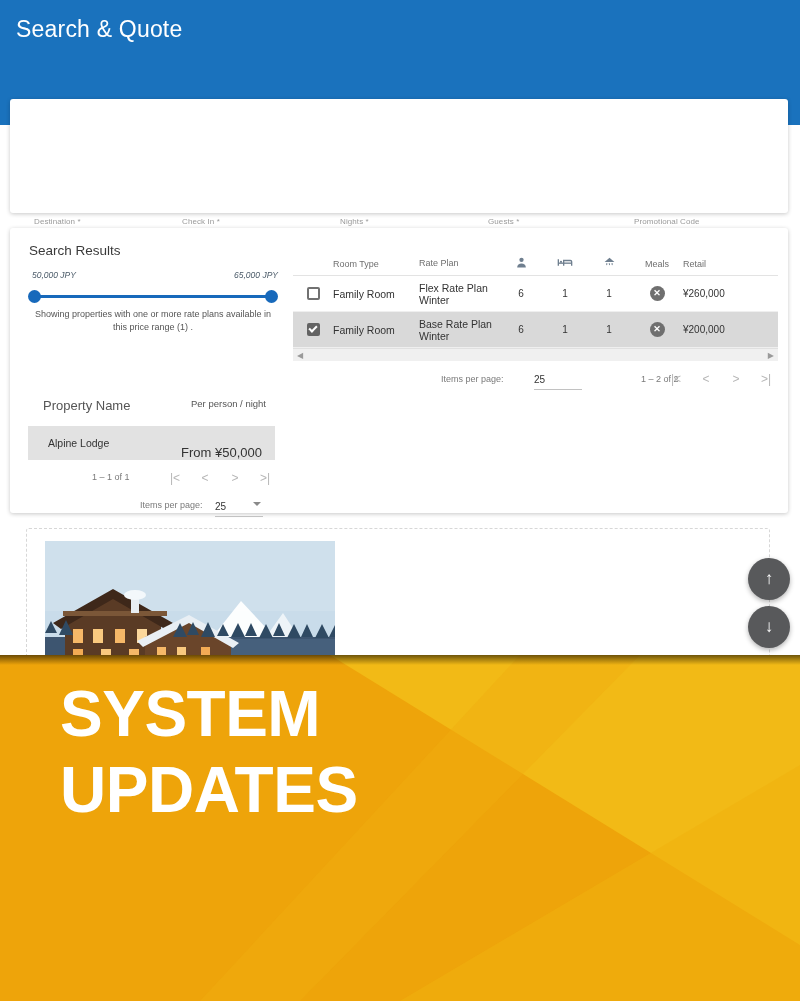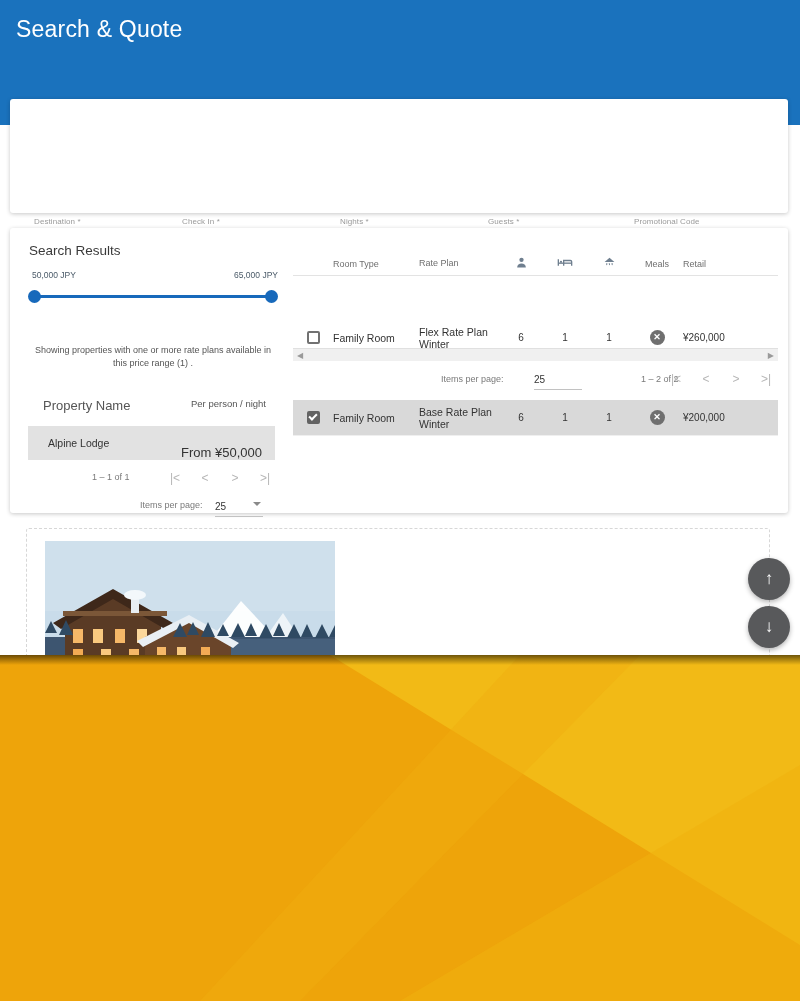--- a/index.html
+++ b/index.html
@@ -73,39 +73,39 @@
     position:absolute; left:10px; top:228px; width:778px; height:285px;
     background:#fff; border-radius:3px;
     box-shadow: 0 1px 4px rgba(0,0,0,.22);
   }
   .results-title {
     position:absolute; left:19px; top:15px;
     font-size:13.5px; color:#3a3a3a;
   }
 
   
-  .slider-wrap { position:absolute; left:18px; top:42px; width:250px; }
+  .slider-wrap { position:absolute; left:18px; top:42px; width:250px;font-style:italic; }
   .slider-labels { position:relative; height:14px; }
   .slider-min { position:absolute; left:4px; top:0; font-size:8.5px; color:#4a5a68; }
   .slider-max { position:absolute; right:0; top:0; font-size:8.5px; color:#4a5a68; }
   .slider-track {
     position:relative; margin-top:5px; height:14px;
   }
   .slider-line {
     position:absolute; left:6px; right:6px; top:6px; height:3px; background:#1769bb;
   }
   .slider-thumb {
     position:absolute; top:1px; width:13px;height:13px;border-radius:50%;
     background:#1769bb; cursor:pointer;
   }
   .thumb-lo { left:0; }
   .thumb-hi { right:0; }
   .slider-note {
     position:absolute; left:18px; top:80px; width:250px;
-    font-size:9px; color:#555; text-align:center; line-height:13px;margin-top:36px;
+    font-size:9px; color:#555; text-align:center; line-height:13px;
   }
 
   
   .prop-head {
     position:absolute; left:18px; top:170px; width:247px; height:22px;
   }
   .prop-head .ph-name { position:absolute; left:15px; top:0; font-size:13px; color:#555; }
   .prop-head .ph-price { position:absolute; right:9px; top:0; font-size:9.5px; color:#555; }
   .prop-row {
     position:absolute; left:18px; top:198px; width:247px; height:34px;
@@ -134,21 +134,21 @@
     position:absolute; right:2px; top:6px;
     width:0;height:0;border-left:4px solid transparent;border-right:4px solid transparent;
     border-top:4.5px solid #8a8a8a;
   }
 
   
   .room-table { position:absolute; left:283px; top:14px; width:485px; }
   .rt-head { display:flex; align-items:flex-end; height:34px;
     border-bottom:1px solid #e3e3e3; }
   .rt-row { display:flex; align-items:center; height:36px;
-    border-bottom:1px solid #efefef;margin-top:44px; }
+    border-bottom:1px solid #efefef; }
   .rt-row.selected { background:#d9d9d9; }
   .c-check { width:40px; display:flex; justify-content:center; }
   .c-room  { width:86px; font-size:10.5px; color:#333; }
   .c-rate  { width:80px; font-size:10.5px; color:#333; line-height:12px; }
   .c-num   { width:44px; text-align:center; font-size:10px; color:#333; }
   .c-meals { width:52px; display:flex; justify-content:center; }
   .c-retail{ width:76px; font-size:10px; color:#333; }
   .th { font-size:9px; color:#6f6f6f; padding-bottom:6px; }
   .th-icon { display:flex; justify-content:center; padding-bottom:4px; }
 
@@ -457,15 +457,19 @@
   </div>
 
   <div class="banner">
     <svg width="800" height="346" viewBox="0 0 800 346" style="position:absolute;left:0;top:0;">
       <rect width="800" height="346" fill="#eea40a"></rect>
       <path d="M800 0 L800 290 L330 0 Z" fill="#f2ba16"></path>
       <path d="M400 346 L800 346 L800 110 Z" fill="#f0b00f" opacity=".55"></path>
       <path d="M200 346 L520 0 L640 0 L300 346 Z" fill="#f0ae10" opacity=".45"></path>
     </svg>
     <div class="shade"></div>
+    <div class="banner-text">
+      <div>SYSTEM</div>
+      <div>UPDATES</div>
+    </div>
   </div>
 
 </div>
 
 </body></html>

